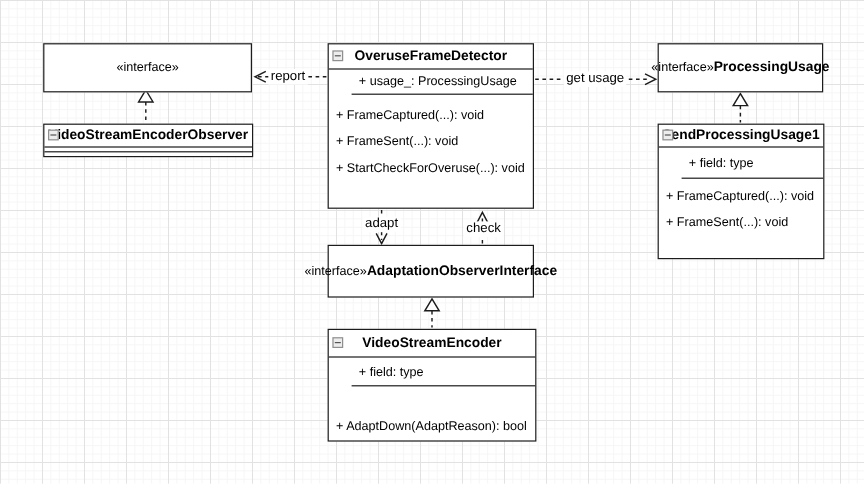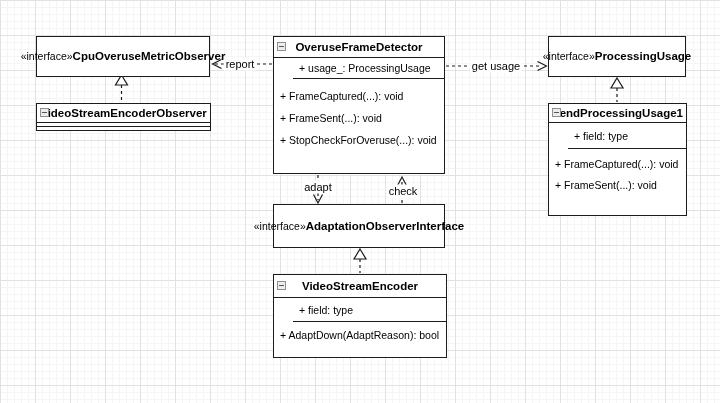--- a/index.html
+++ b/index.html
@@ -75,21 +75,20 @@
   </svg>
 
   <span class="elabel" style="left:240px;top:64px;">report</span>
   <span class="elabel" style="left:496px;top:66px;">get usage</span>
   <span class="elabel" style="left:318px;top:187px;">adapt</span>
   <span class="elabel" style="left:403px;top:191px;">check</span>
 
   <div class="uml-box" style="left:36px;top:36px;width:174px;height:41px;">
     <div class="hdr no-sep">
       <span class="stereo">«interface»</span>
-      <span class="cls-name">CpuOveruseMetricObserver</span>
     </div>
   </div>
 
   <div class="uml-box" style="left:36px;top:103px;width:175px;height:28px;">
     <div class="hdr" style="height:18px;">
       <span class="collapse">
           <i></i>
         </span>
       <span class="cls-name" style="line-height:18px;">VideoStreamEncoderObserver</span>
     </div>
@@ -103,21 +102,21 @@
           <i></i>
         </span>
       <span class="cls-name" style="line-height:20px;">OveruseFrameDetector</span>
     </div>
     <div class="fields" style="height:21px;">
       <span class="row">+ usage_: ProcessingUsage</span>
     </div>
     <div class="methods" style="padding-top:6px;">
       <div class="row">+ FrameCaptured(...): void</div>
       <div class="row">+ FrameSent(...): void</div>
-      <div class="row">+ StopCheckForOveruse(...): void</div>
+      <div class="row">+ StartCheckForOveruse(...): void</div>
     </div>
   </div>
 
   <div class="uml-box" style="left:548px;top:36px;width:138px;height:41px;">
     <div class="hdr no-sep">
       <span class="stereo">«interface»</span>
       <span class="cls-name">ProcessingUsage</span>
     </div>
   </div>
 
@@ -137,28 +136,28 @@
     </div>
   </div>
 
   <div class="uml-box" style="left:273px;top:204px;width:172px;height:44px;">
     <div class="hdr no-sep">
       <span class="stereo">«interface»</span>
       <span class="cls-name">AdaptationObserverInterface</span>
     </div>
   </div>
 
-  <div class="uml-box" style="left:273px;top:274px;width:174px;height:84px;">
+  <div class="uml-box" style="left:273px;top:274px;width:174px;height:94px;">
     <div class="hdr" style="height:22px;">
       <span class="collapse">
           <i></i>
         </span>
       <span class="cls-name" style="line-height:22px;">VideoStreamEncoder</span>
     </div>
     <div class="fields" style="height:24px;">
       <span class="row">+ field: type</span>
     </div>
     <div class="methods" style="padding-top:3px;">
-      <div class="row" style="line-height:21px;">+ AdaptDown(AdaptReason): bool</div>
+      <div class="row" style="line-height:21px;margin-top:20px;">+ AdaptDown(AdaptReason): bool</div>
     </div>
   </div>
 
 </div>
 
 </body></html>

